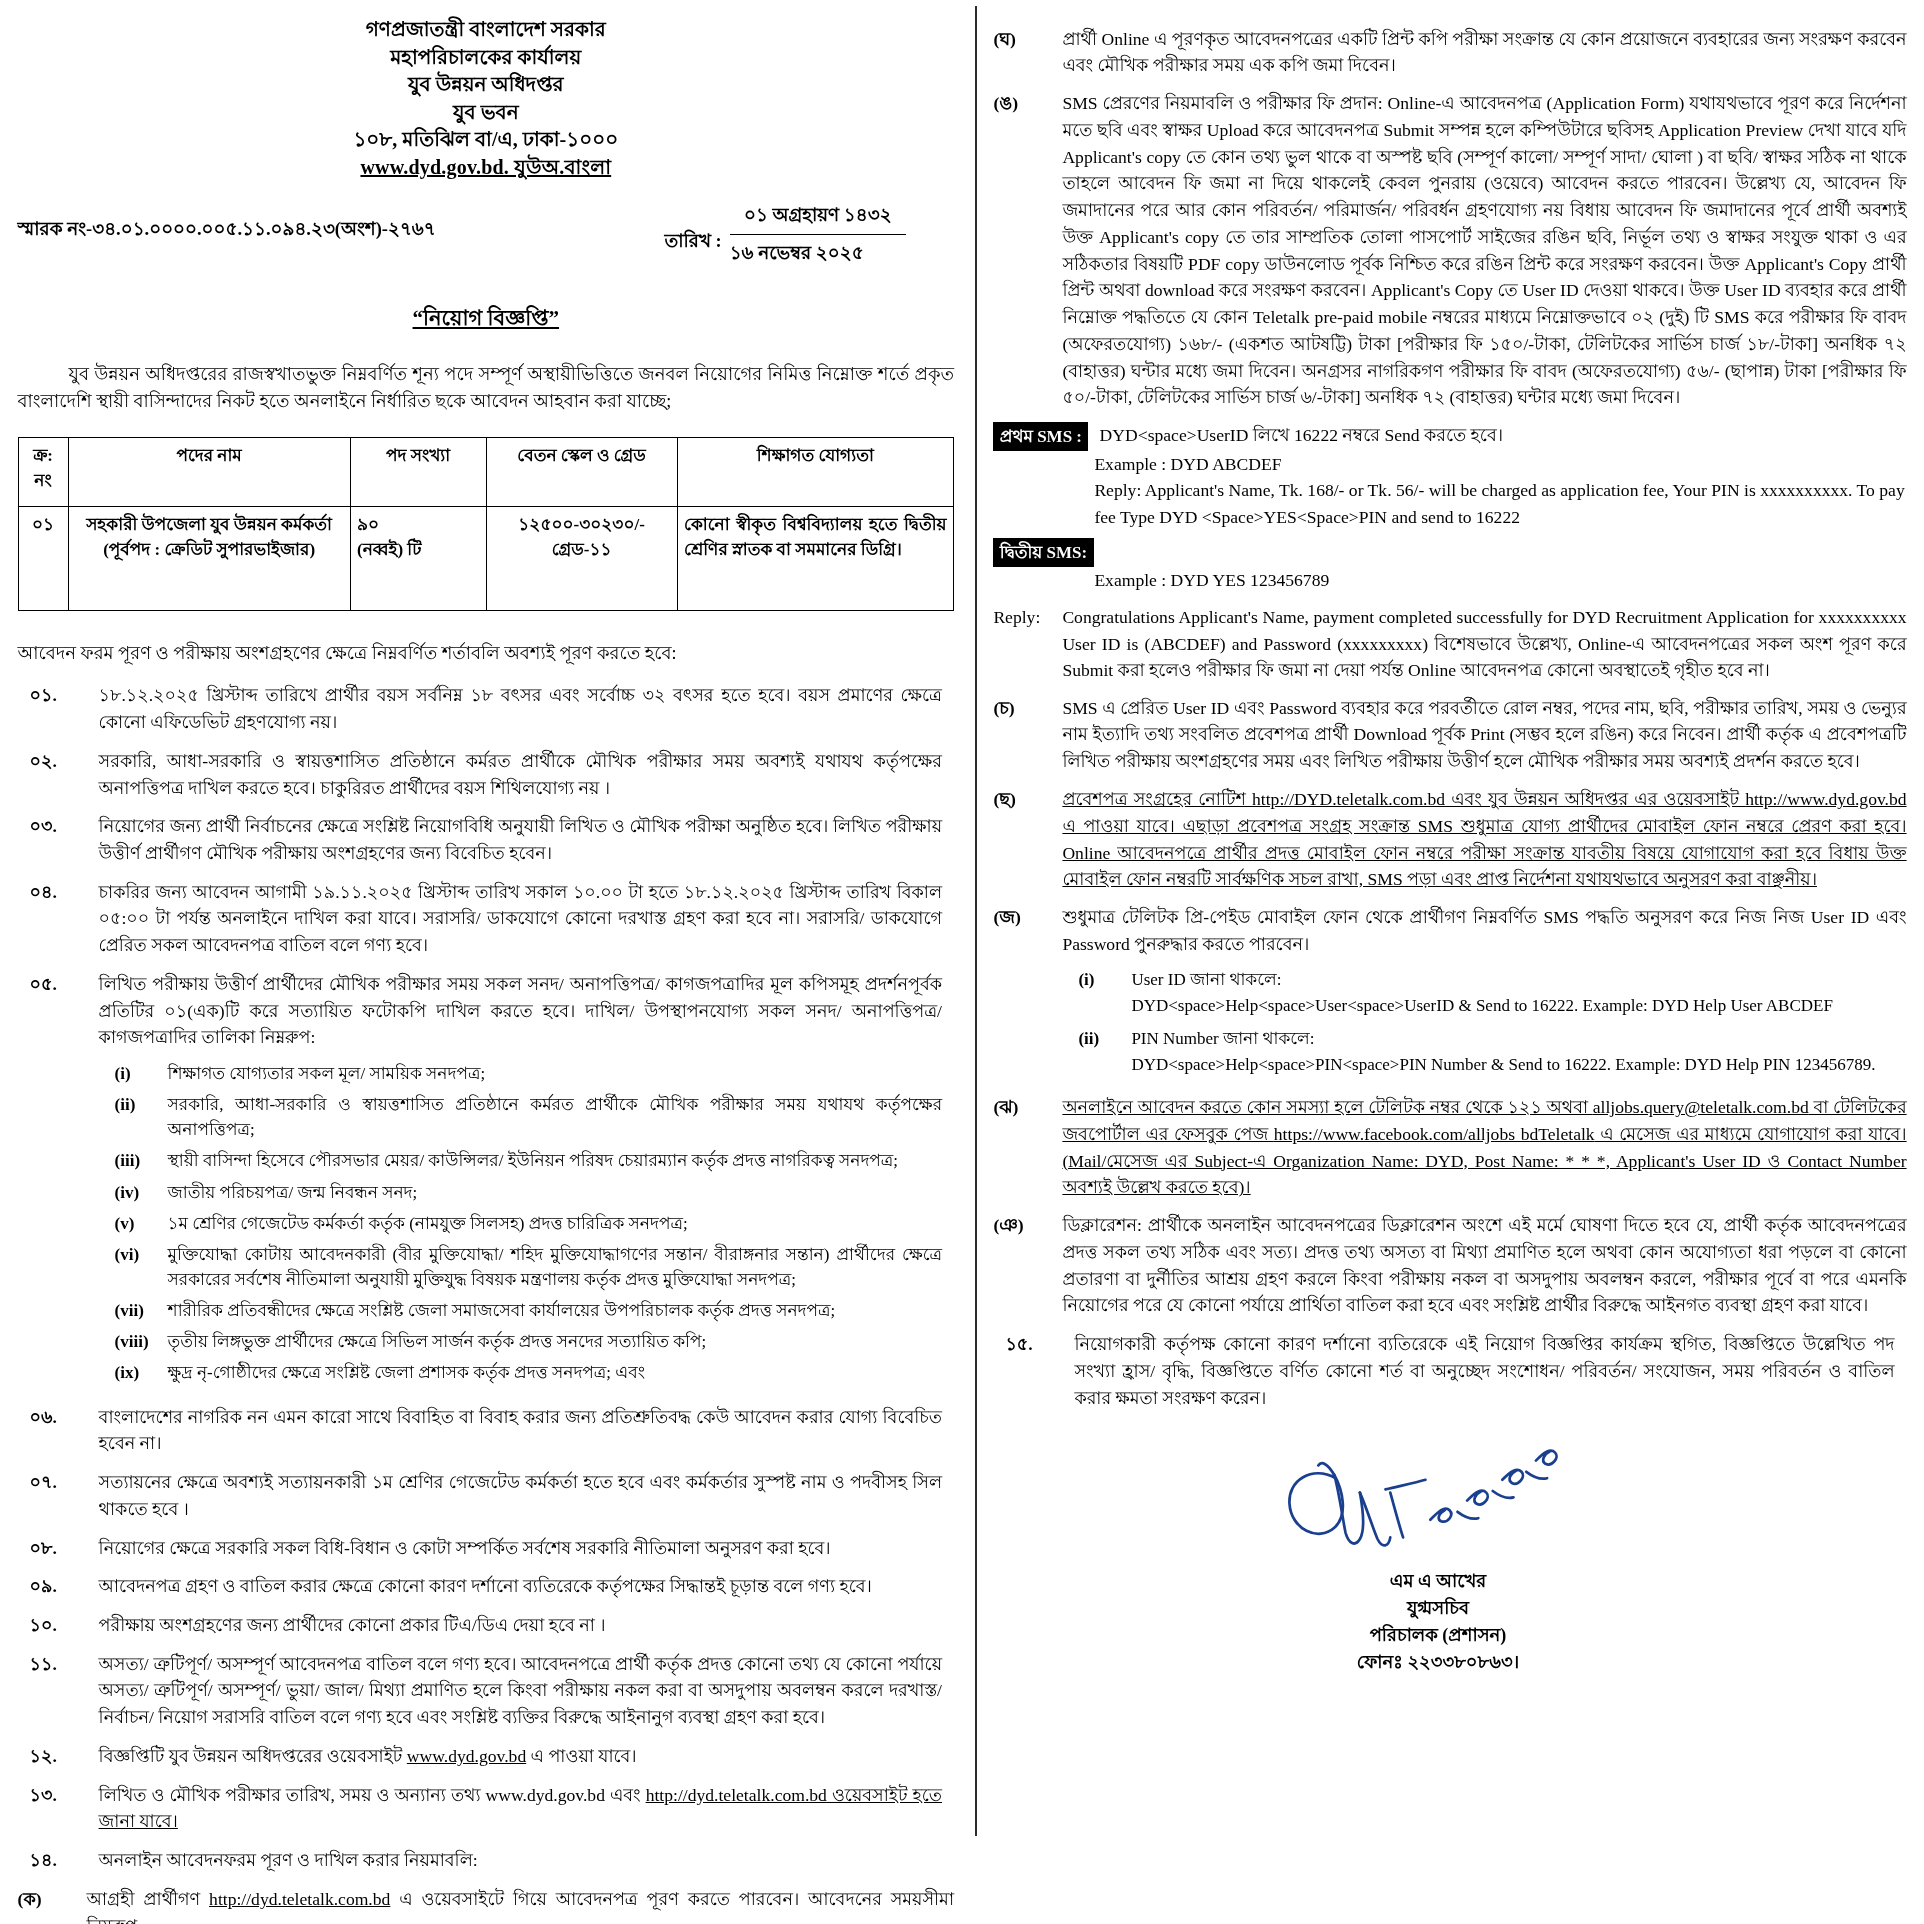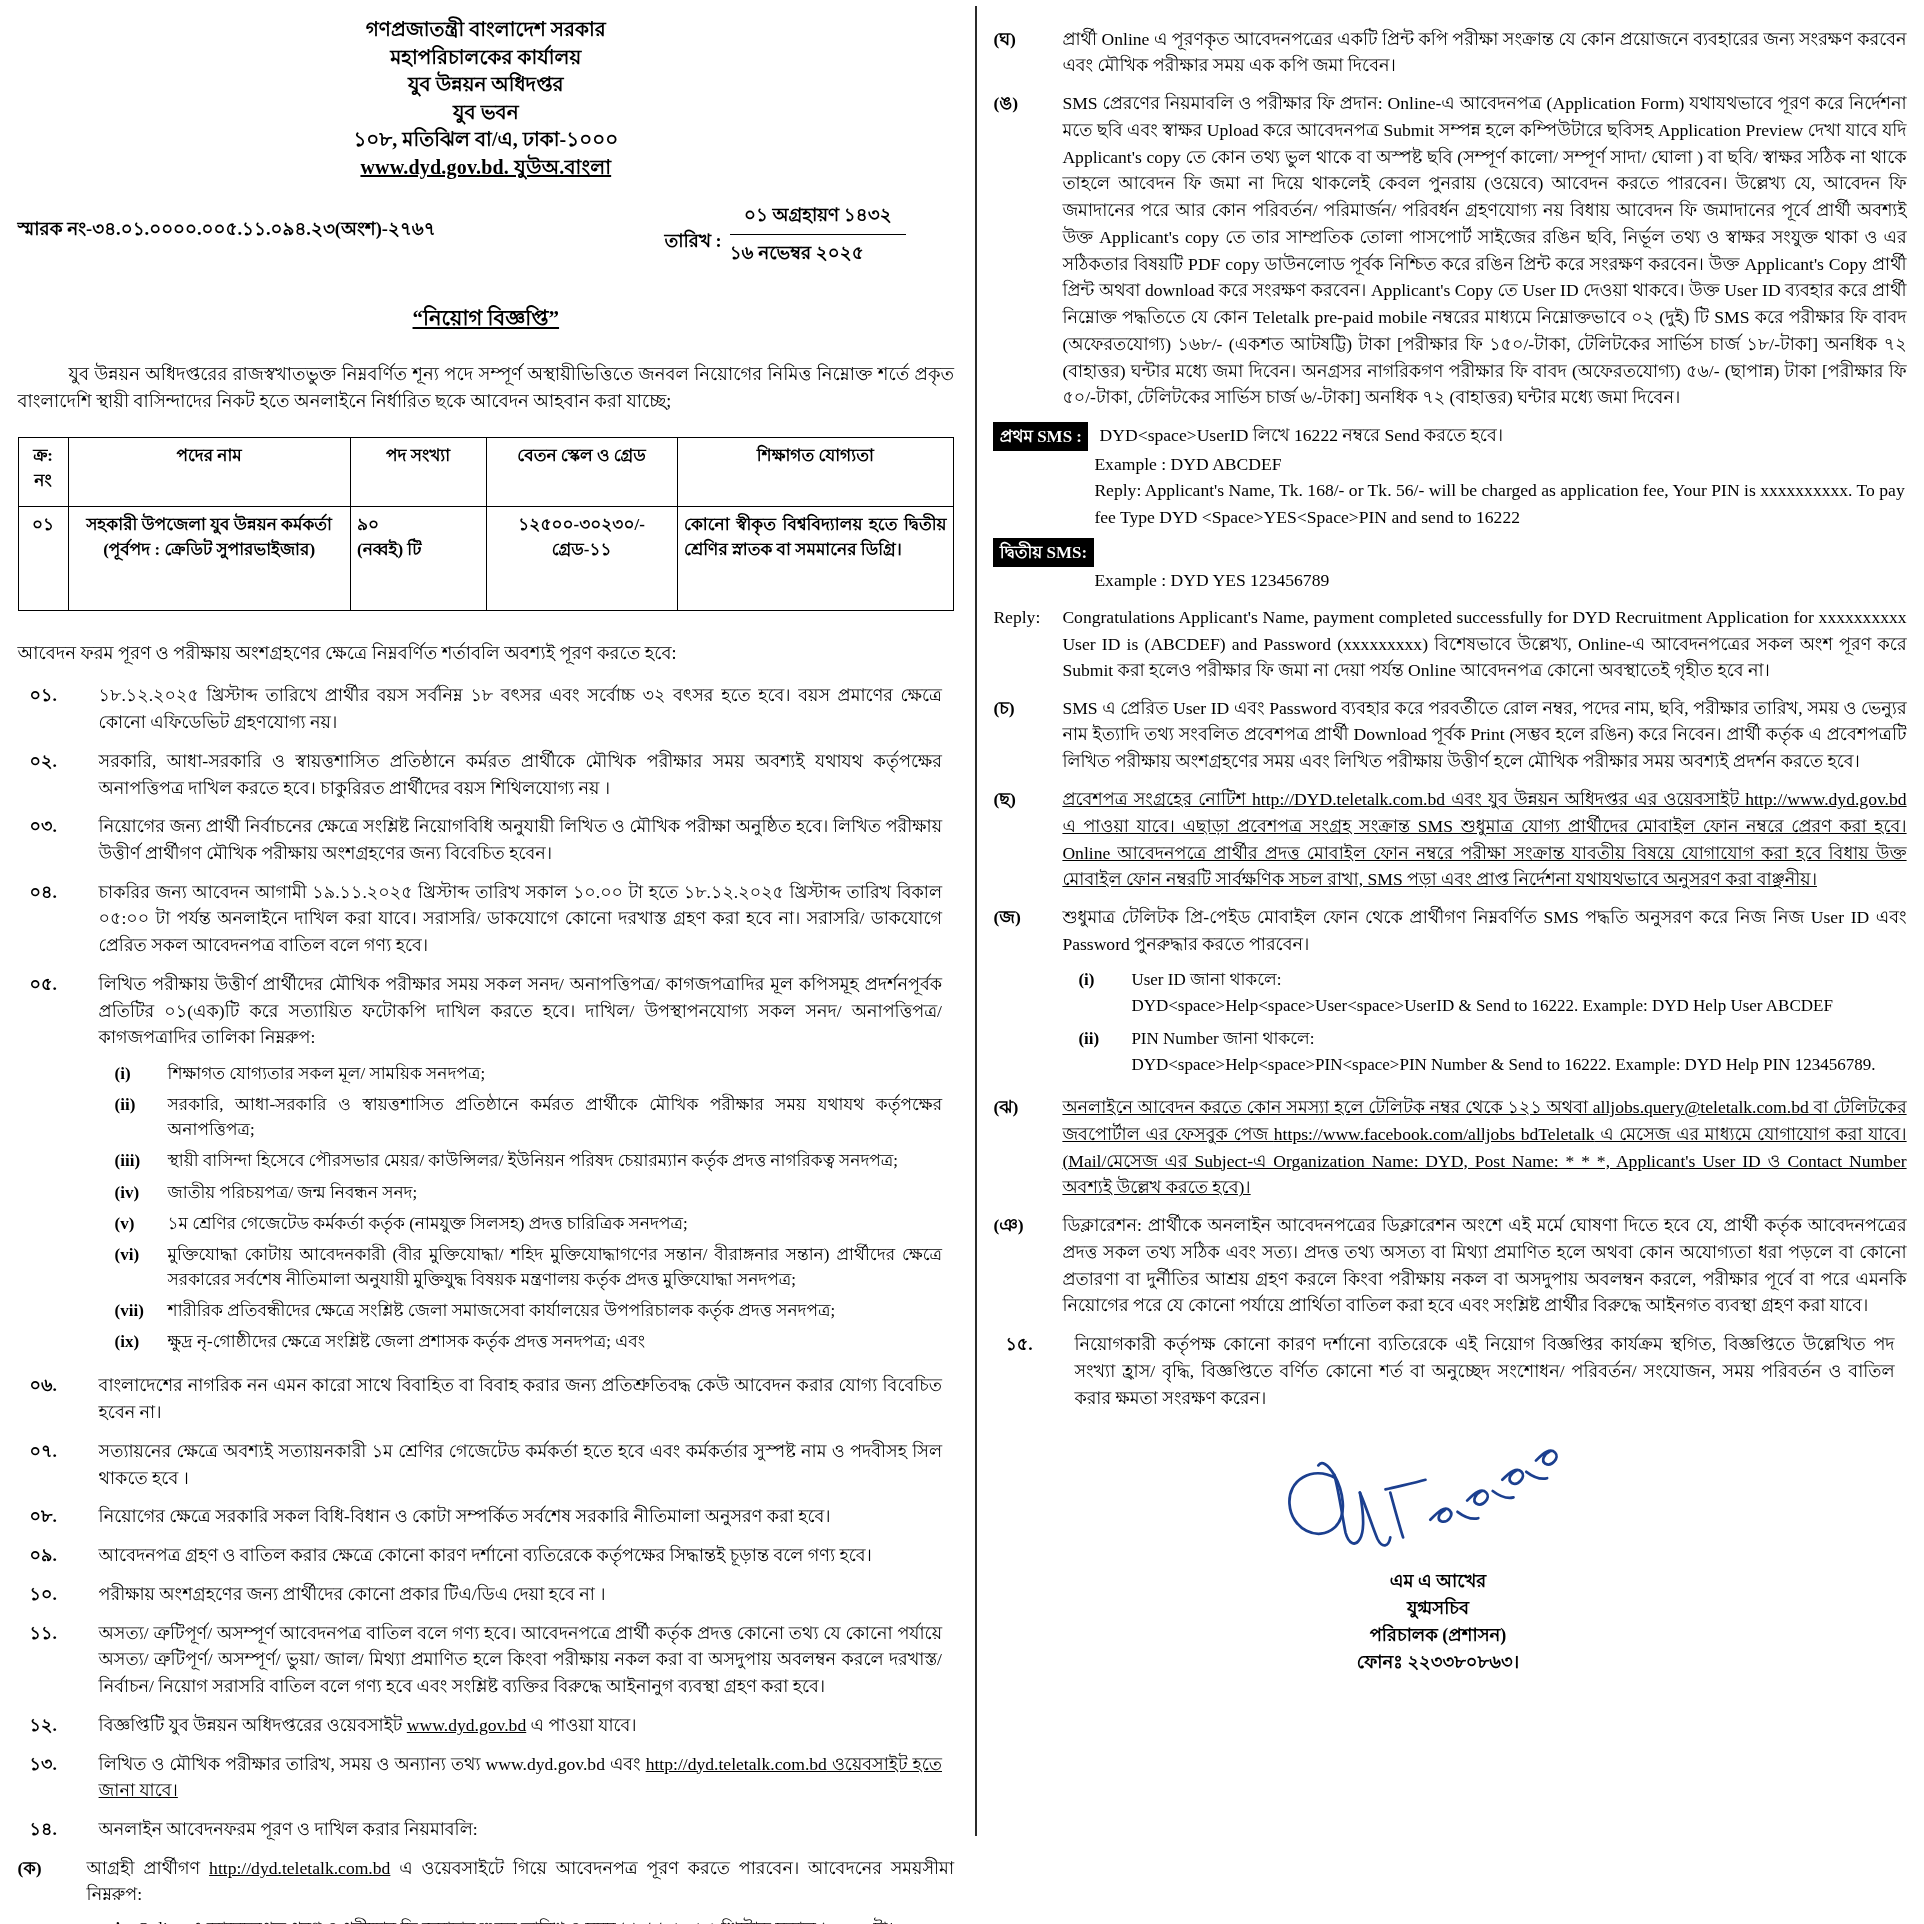--- a/index.html
+++ b/index.html
@@ -208,20 +208,24 @@
             </li>
             <li>
               <span class="mk">(vi)</span>
               <span class="bd">মুক্তিযোদ্ধা কোটায় আবেদনকারী (বীর মুক্তিযোদ্ধা/ শহিদ মুক্তিযোদ্ধাগণের সন্তান/ বীরাঙ্গনার সন্তান) প্রার্থীদের ক্ষেত্রে সরকারের সর্বশেষ নীতিমালা অনুযায়ী মুক্তিযুদ্ধ বিষয়ক মন্ত্রণালয় কর্তৃক প্রদত্ত মুক্তিযোদ্ধা সনদপত্র;</span>
             </li>
             <li>
               <span class="mk">(vii)</span>
               <span class="bd">শারীরিক প্রতিবন্ধীদের ক্ষেত্রে সংশ্লিষ্ট জেলা সমাজসেবা কার্যালয়ের উপপরিচালক কর্তৃক প্রদত্ত সনদপত্র;</span>
             </li>
             <li>
+              <span class="mk">(viii)</span>
+              <span class="bd">তৃতীয় লিঙ্গভুক্ত প্রার্থীদের ক্ষেত্রে সিভিল সার্জন কর্তৃক প্রদত্ত সনদের সত্যায়িত কপি;</span>
+            </li>
+            <li>
               <span class="mk">(ix)</span>
               <span class="bd">ক্ষুদ্র নৃ-গোষ্ঠীদের ক্ষেত্রে সংশ্লিষ্ট জেলা প্রশাসক কর্তৃক প্রদত্ত সনদপত্র; এবং</span>
             </li>
           </ol>
         </span>
       </li>
       <li>
         <span class="mk">০৬.</span>
         <span class="bd">বাংলাদেশের নাগরিক নন এমন কারো সাথে বিবাহিত বা বিবাহ করার জন্য প্রতিশ্রুতিবদ্ধ কেউ আবেদন করার যোগ্য বিবেচিত হবেন না।</span>
       </li>

